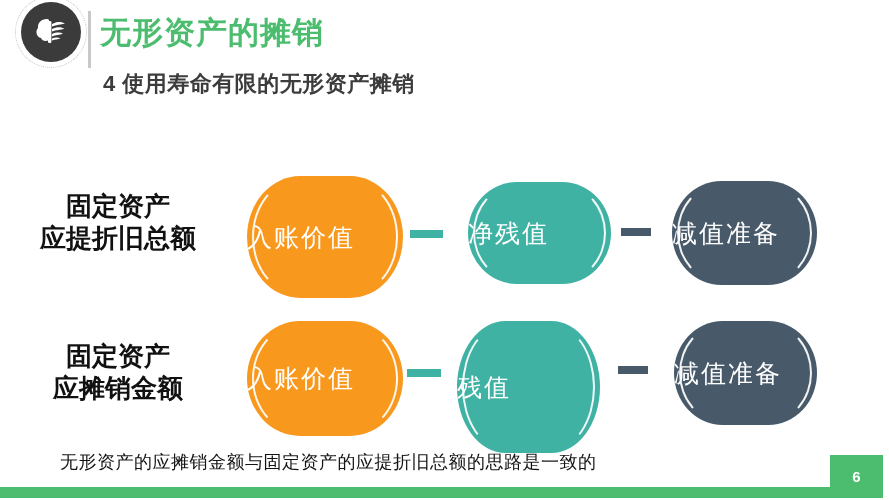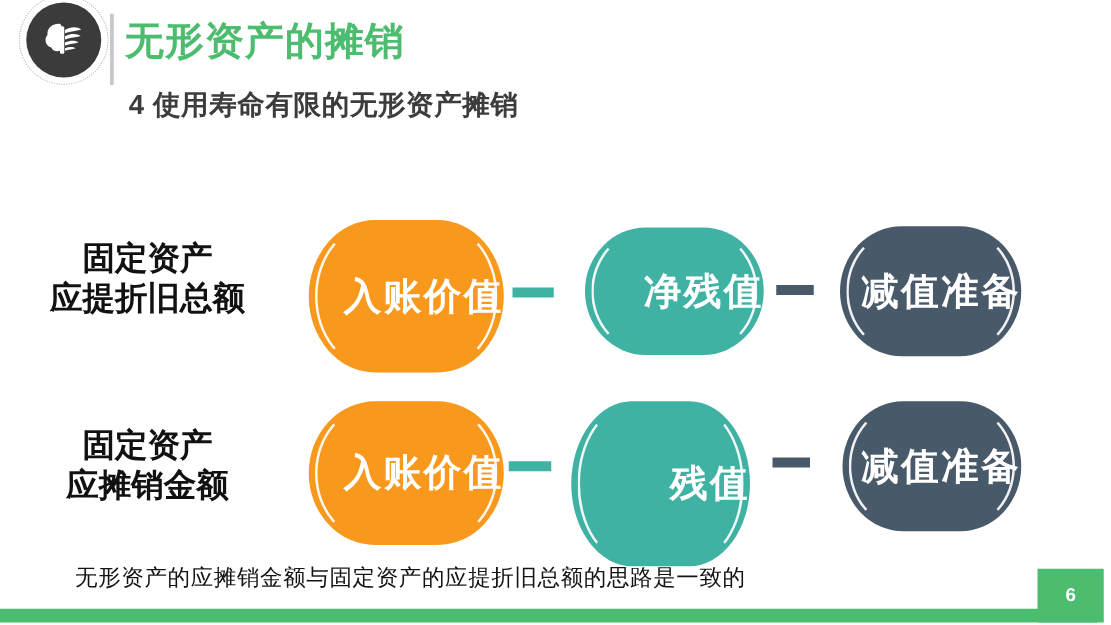--- a/index.html
+++ b/index.html
@@ -37,22 +37,22 @@
   
   .row-label {
     position:absolute; left:8px; width:220px; text-align:center;
     font-size:26px; font-weight:700; line-height:32px;
     color:var(--label-text,#111111);
   }
   .row-label.r1 { top:190px; }
   .row-label.r2 { top:340px; }
 
   .node {
-    position:absolute; display:flex; align-items:center; justify-content:flex-end;
-    color:#fff; font-weight:700; font-size:30px; letter-spacing:2px;
+    position:absolute; display:flex; align-items:center; justify-content:flex-start;
+    color:#fff; font-weight:400; font-size:25px; letter-spacing:2px;
     border-radius:34% / 50%; white-space:nowrap;
   }
   .node::before {
     content:""; position:absolute; inset:3px 5px;
     border-radius:32% / 50%;
     border:2px solid rgba(255,255,255,0.92);
     border-top-color:transparent; border-bottom-color:transparent;
   }
   .n-r1-1 { left:247px; top:176px; width:156px; height:122px; }
   .n-r1-2 { left:468px; top:182px; width:143px; height:102px; }

